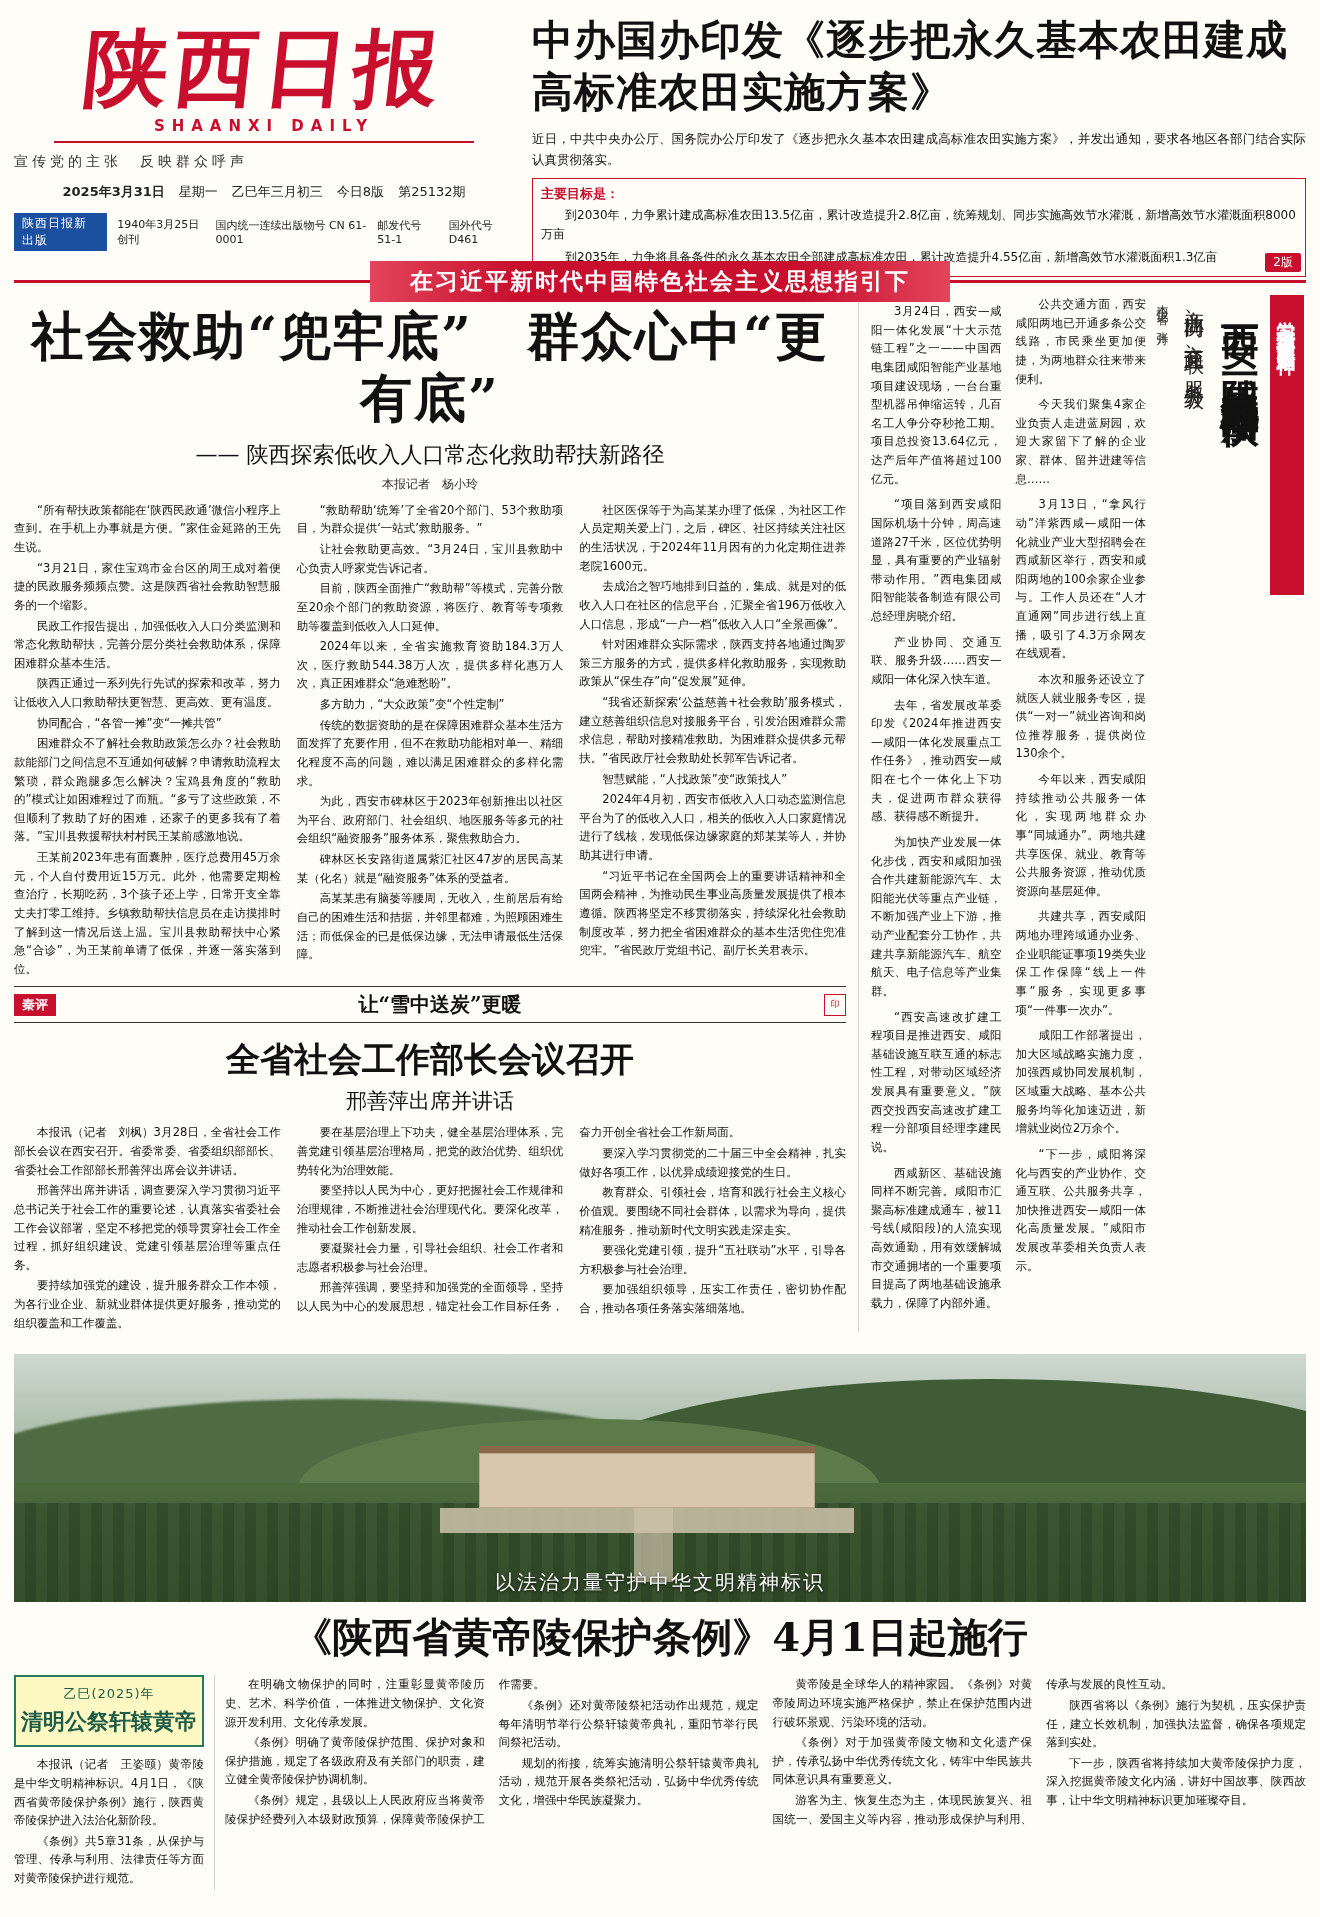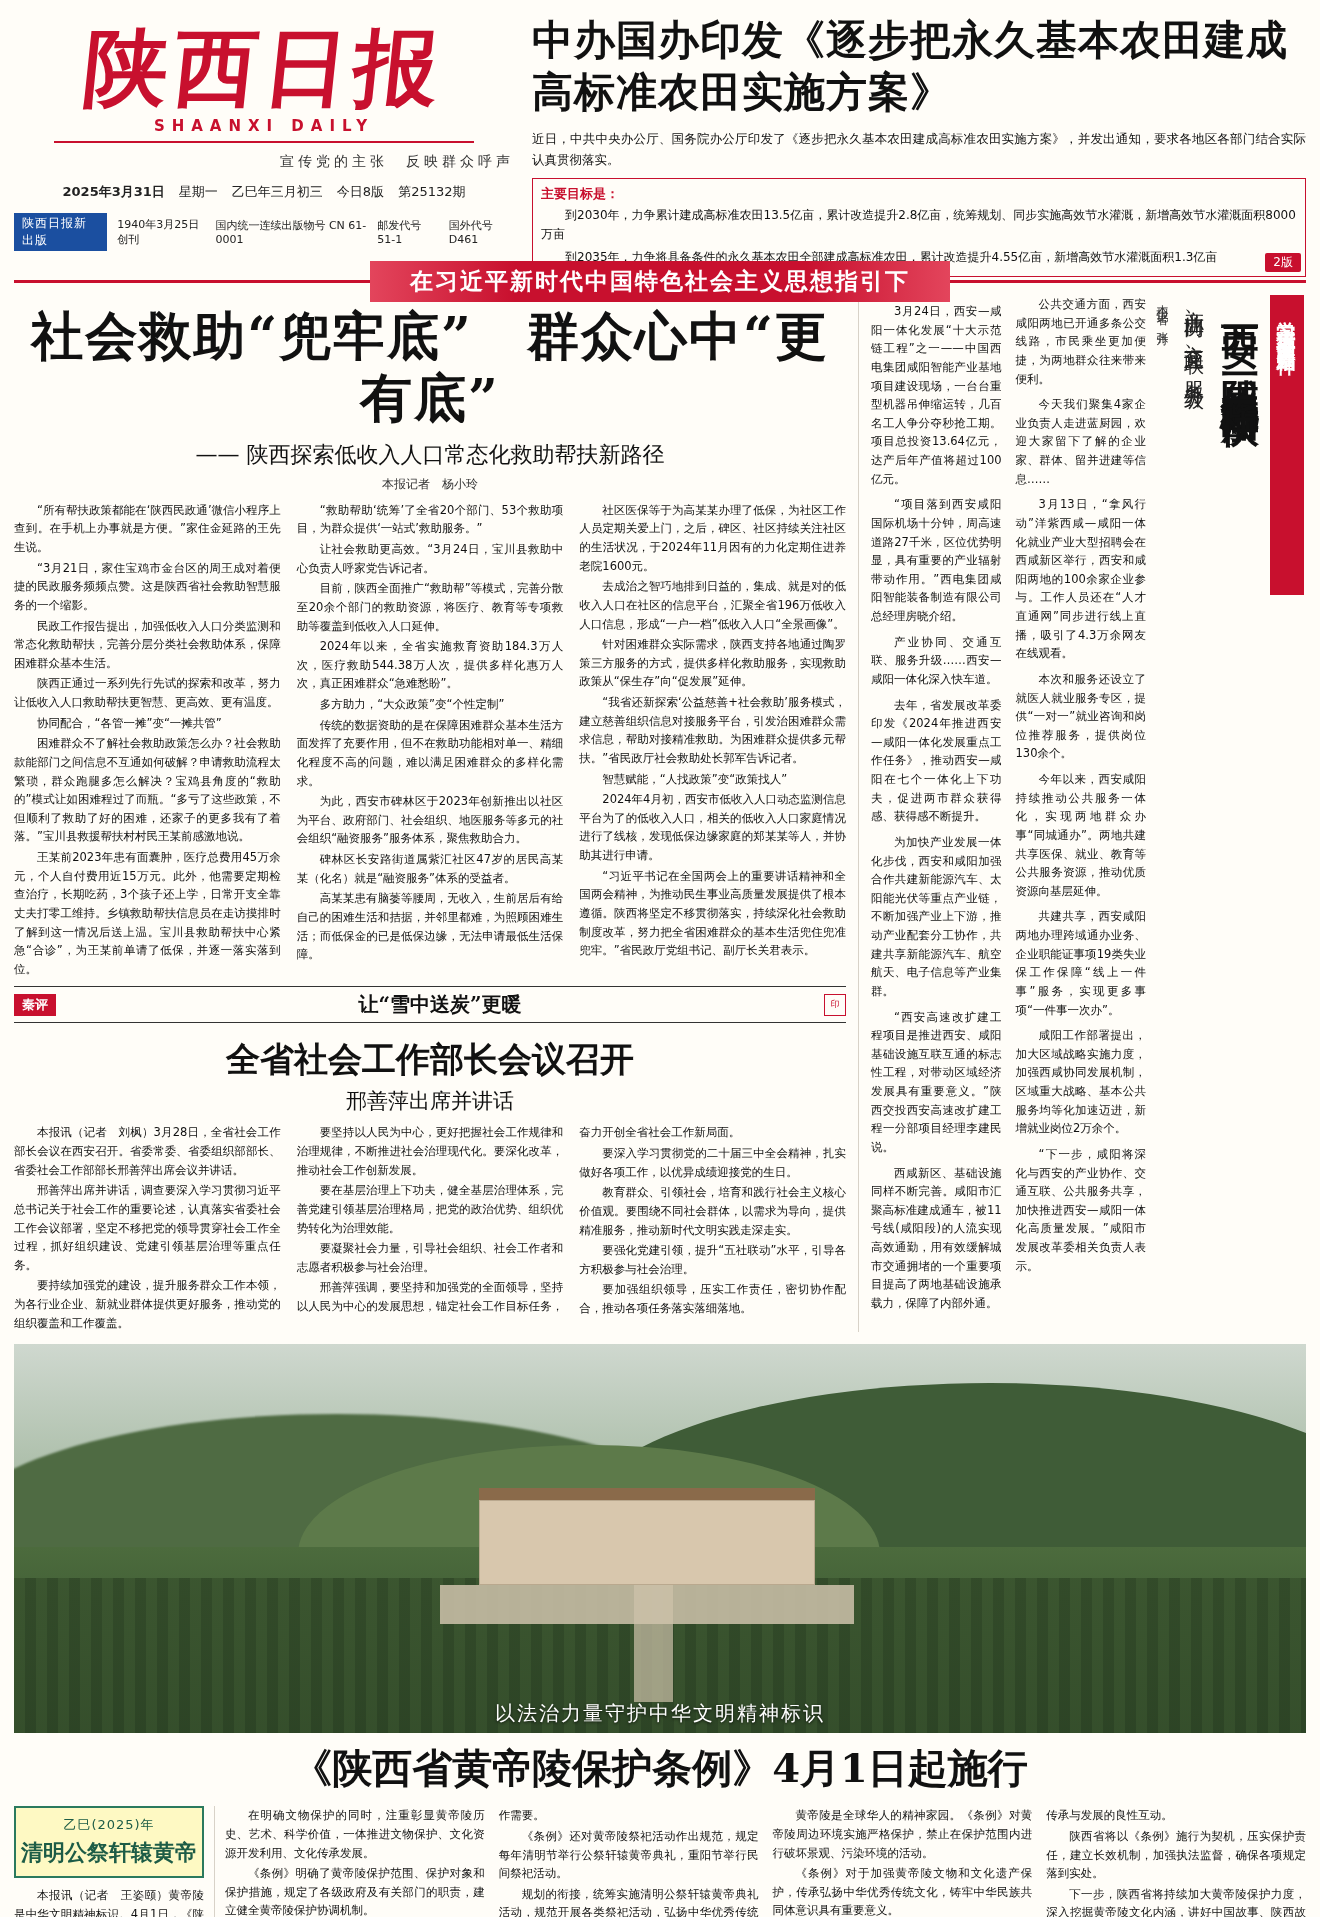--- a/index.html
+++ b/index.html
@@ -23,21 +23,21 @@
     letter-spacing:6px; text-align:center;
     line-height:1.15;
     transform:skewX(-6deg);
   }
   .mast-sub {
     text-align:center; color:#c8102e; font-size:15px;
     letter-spacing:7px; font-weight:bold;
   }
   .mast-rule { border-top:2px solid #c8102e; margin:6px 40px 0 40px; }
   .mast-slogan {
-    text-align:right; font-size:14px; color:#333; margin-top:10px; letter-spacing:4px;
+    text-align:left; font-size:14px; color:#333; margin-top:10px; letter-spacing:4px;
   }
   .mast-dateline {
     display:flex; justify-content:center; gap:14px; font-size:13px; color:#222;
     margin-top:12px; align-items:center;
   }
   .mast-dateline .d1 { font-weight:bold; }
   .mast-meta {
     margin-top:12px; display:flex; align-items:center; gap:10px; font-size:11px; color:#222;
   }
   .mast-meta .tagblue {
@@ -118,21 +118,21 @@
   }
   .vt-big { font-size:38px; font-weight:bold; line-height:1.25; }
   .vt-mid { font-size:20px; line-height:1.6; color:#222; }
   .vt-small { font-size:12px; line-height:1.7; color:#333; }
   .rtext { font-size:11.5px; line-height:1.62; text-align:justify; }
   .rtext p { margin:7px 0 2px 0; text-indent:2em; }
   .rcols2 { column-count:2; column-gap:14px; }
 
   
   .photo {
-    margin-top:12px; width:100%; height:389px; position:relative; overflow:hidden;
+    margin-top:22px; width:100%; height:248px; position:relative; overflow:hidden;
     background:linear-gradient(#b9c9c3,#8fae8d);
     padding-left:20px;
   }
   .ph-sky { position:absolute; inset:0 0 55% 0; background:linear-gradient(#cfd8cf,#9fb59c); }
   .ph-hill1 { position:absolute; left:-5%; top:18%; width:60%; height:45%; background:#4f6b43; border-radius:50% 50% 0 0 / 70% 70% 0 0; filter:blur(1px);}
   .ph-hill2 { position:absolute; right:-8%; top:10%; width:65%; height:50%; background:#3f5c37; border-radius:50% 50% 0 0 / 75% 75% 0 0;}
   .ph-hill3 { position:absolute; left:22%; top:26%; width:45%; height:40%; background:#5d7a4a; border-radius:50% 50% 0 0 / 70% 70% 0 0;}
   .ph-ground { position:absolute; left:0; right:0; bottom:0; height:48%; background:linear-gradient(#4c6b3d,#2f4a2a); }
   .ph-trees { position:absolute; left:0; right:0; bottom:0; height:40%;
     background:repeating-linear-gradient(90deg,#37502c 0 11px,#2c4224 11px 22px); opacity:.75;}
@@ -248,22 +248,22 @@
         <span class="qp-title">让“雪中送炭”更暖</span>
         <span class="qp-seal">印</span>
       </div>
 
       <div class="sec2-title">全省社会工作部长会议召开</div>
       <div class="sec2-sub">邢善萍出席并讲话</div>
       <div class="cols3">
         <p>本报讯（记者　刘枫）3月28日，全省社会工作部长会议在西安召开。省委常委、省委组织部部长、省委社会工作部部长邢善萍出席会议并讲话。</p>
         <p>邢善萍出席并讲话，调查要深入学习贯彻习近平总书记关于社会工作的重要论述，认真落实省委社会工作会议部署，坚定不移把党的领导贯穿社会工作全过程，抓好组织建设、党建引领基层治理等重点任务。</p>
         <p>要持续加强党的建设，提升服务群众工作本领，为各行业企业、新就业群体提供更好服务，推动党的组织覆盖和工作覆盖。</p>
+        <p>要在基层治理上下功夫，健全基层治理体系，完善党建引领基层治理格局，把党的政治优势、组织优势转化为治理效能。</p>
         <p>要坚持以人民为中心，更好把握社会工作规律和治理规律，不断推进社会治理现代化。要深化改革，推动社会工作创新发展。</p>
-        <p>要在基层治理上下功夫，健全基层治理体系，完善党建引领基层治理格局，把党的政治优势、组织优势转化为治理效能。</p>
         <p>要凝聚社会力量，引导社会组织、社会工作者和志愿者积极参与社会治理。</p>
         <p>邢善萍强调，要坚持和加强党的全面领导，坚持以人民为中心的发展思想，锚定社会工作目标任务，奋力开创全省社会工作新局面。</p>
         <p>要深入学习贯彻党的二十届三中全会精神，扎实做好各项工作，以优异成绩迎接党的生日。</p>
         <p>教育群众、引领社会，培育和践行社会主义核心价值观。要围绕不同社会群体，以需求为导向，提供精准服务，推动新时代文明实践走深走实。</p>
         <p>要强化党建引领，提升“五社联动”水平，引导各方积极参与社会治理。</p>
         <p>要加强组织领导，压实工作责任，密切协作配合，推动各项任务落实落细落地。</p>
       </div>
     </div>
 
     <div class="col-right">

